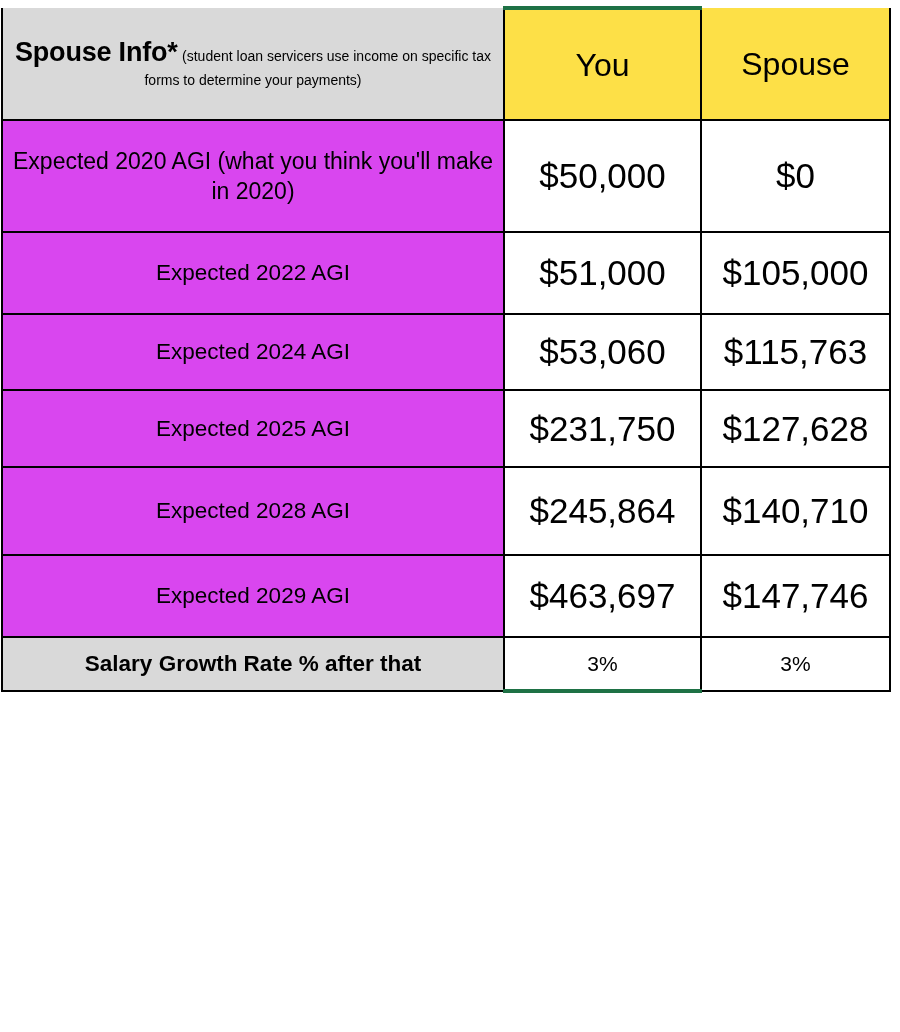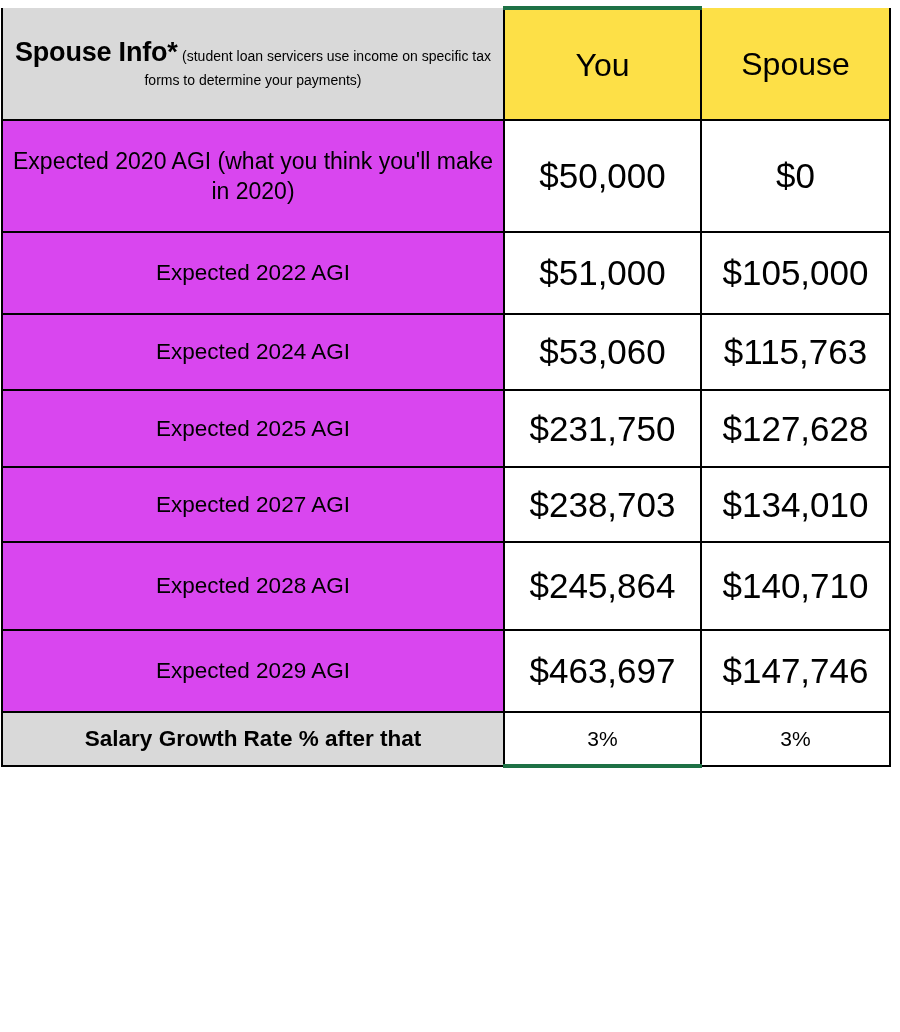--- a/index.html
+++ b/index.html
@@ -157,25 +157,20 @@
         <td class="val">$115,763</td>
       </tr>
 
 
       <tr class="r-2026">
         <td class="row-label">Expected 2025 AGI</td>
         <td class="val">$231,750</td>
         <td class="val">$127,628</td>
       </tr>
 
-      <tr class="r-2027">
-        <td class="row-label">Expected 2027 AGI</td>
-        <td class="val">$238,703</td>
-        <td class="val">$134,010</td>
-      </tr>
 
       <tr class="r-2028">
         <td class="row-label">Expected 2028 AGI</td>
         <td class="val">$245,864</td>
         <td class="val">$140,710</td>
       </tr>
 
       <tr class="r-2029">
         <td class="row-label">Expected 2029 AGI</td>
         <td class="val">$463,697</td>

